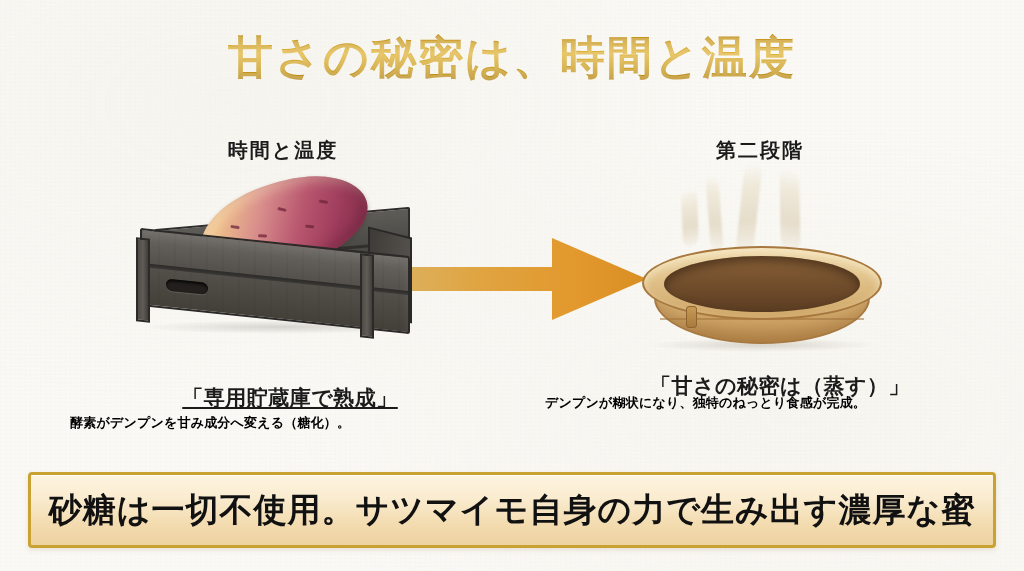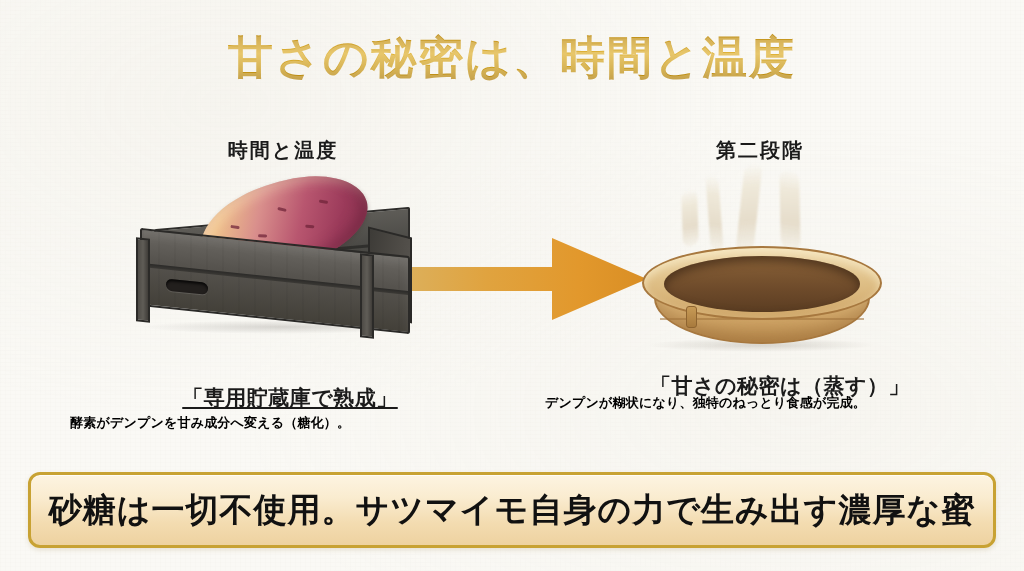--- a/index.html
+++ b/index.html
@@ -267,21 +267,21 @@
   #subcaption-one { top: 414px; left:  70px; width: 440px; }
   #subcaption-two { top: 394px; left:  545px; width: 470px; }
 
   
   #bottom-banner {
     position: absolute;
     left: 28px;
     top: 472px;
     width: 968px;
     height: 76px;
-    border-radius: 12px;
+    border-radius: 4px;
     border: 3px solid #c8a233;
     background: linear-gradient(180deg, #fdf4e1 0%, #faecd0 32%, #f3dcb1 68%, #eed2a0 100%);
     box-shadow: 0 2px 5px rgba(150,120,60,.18), inset 0 1px 0 rgba(255,255,255,.7);
     display: flex;
     align-items: center;
     justify-content: center;
   }
   #banner-text {
     font-size: 33px;
     font-weight: 700;

